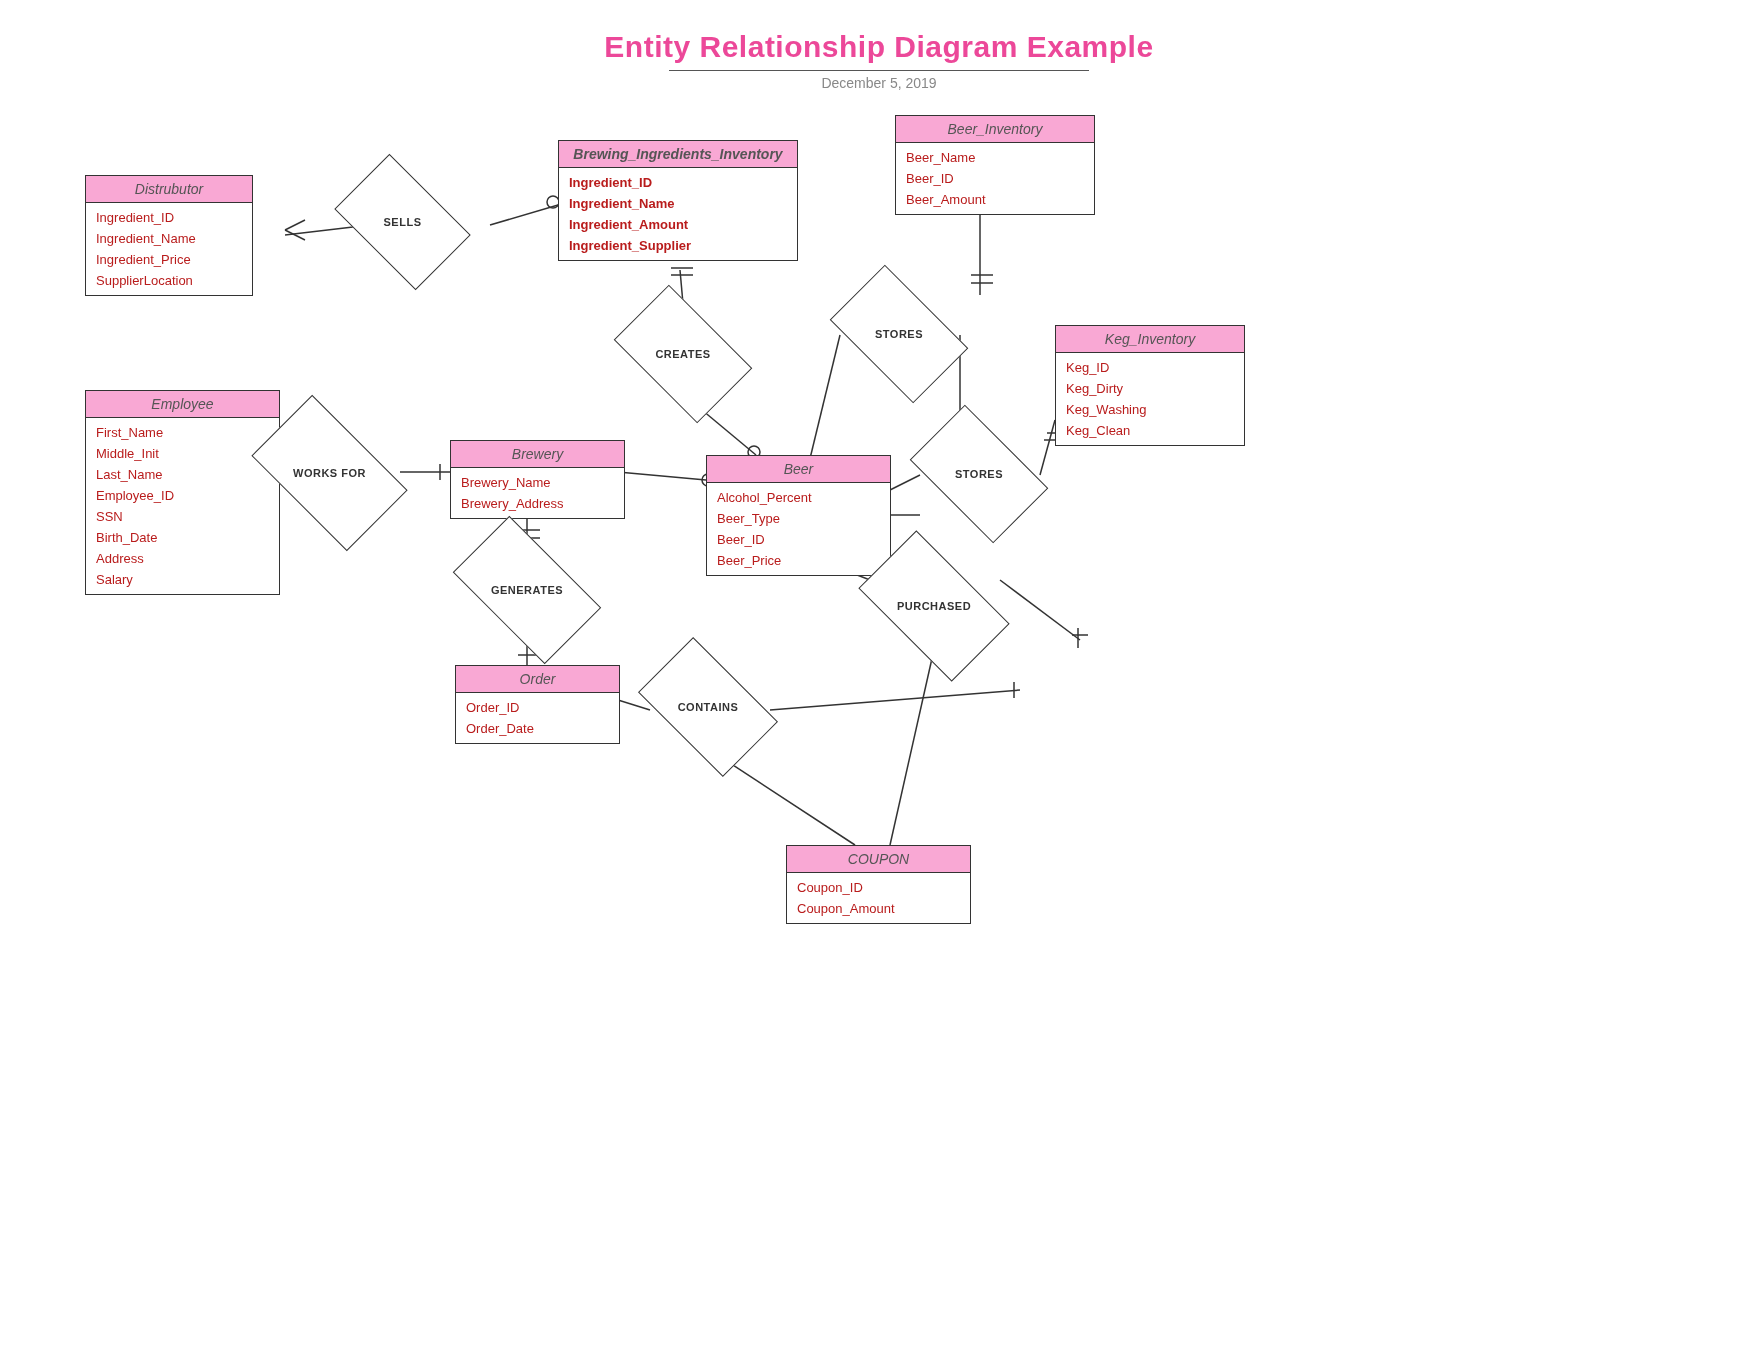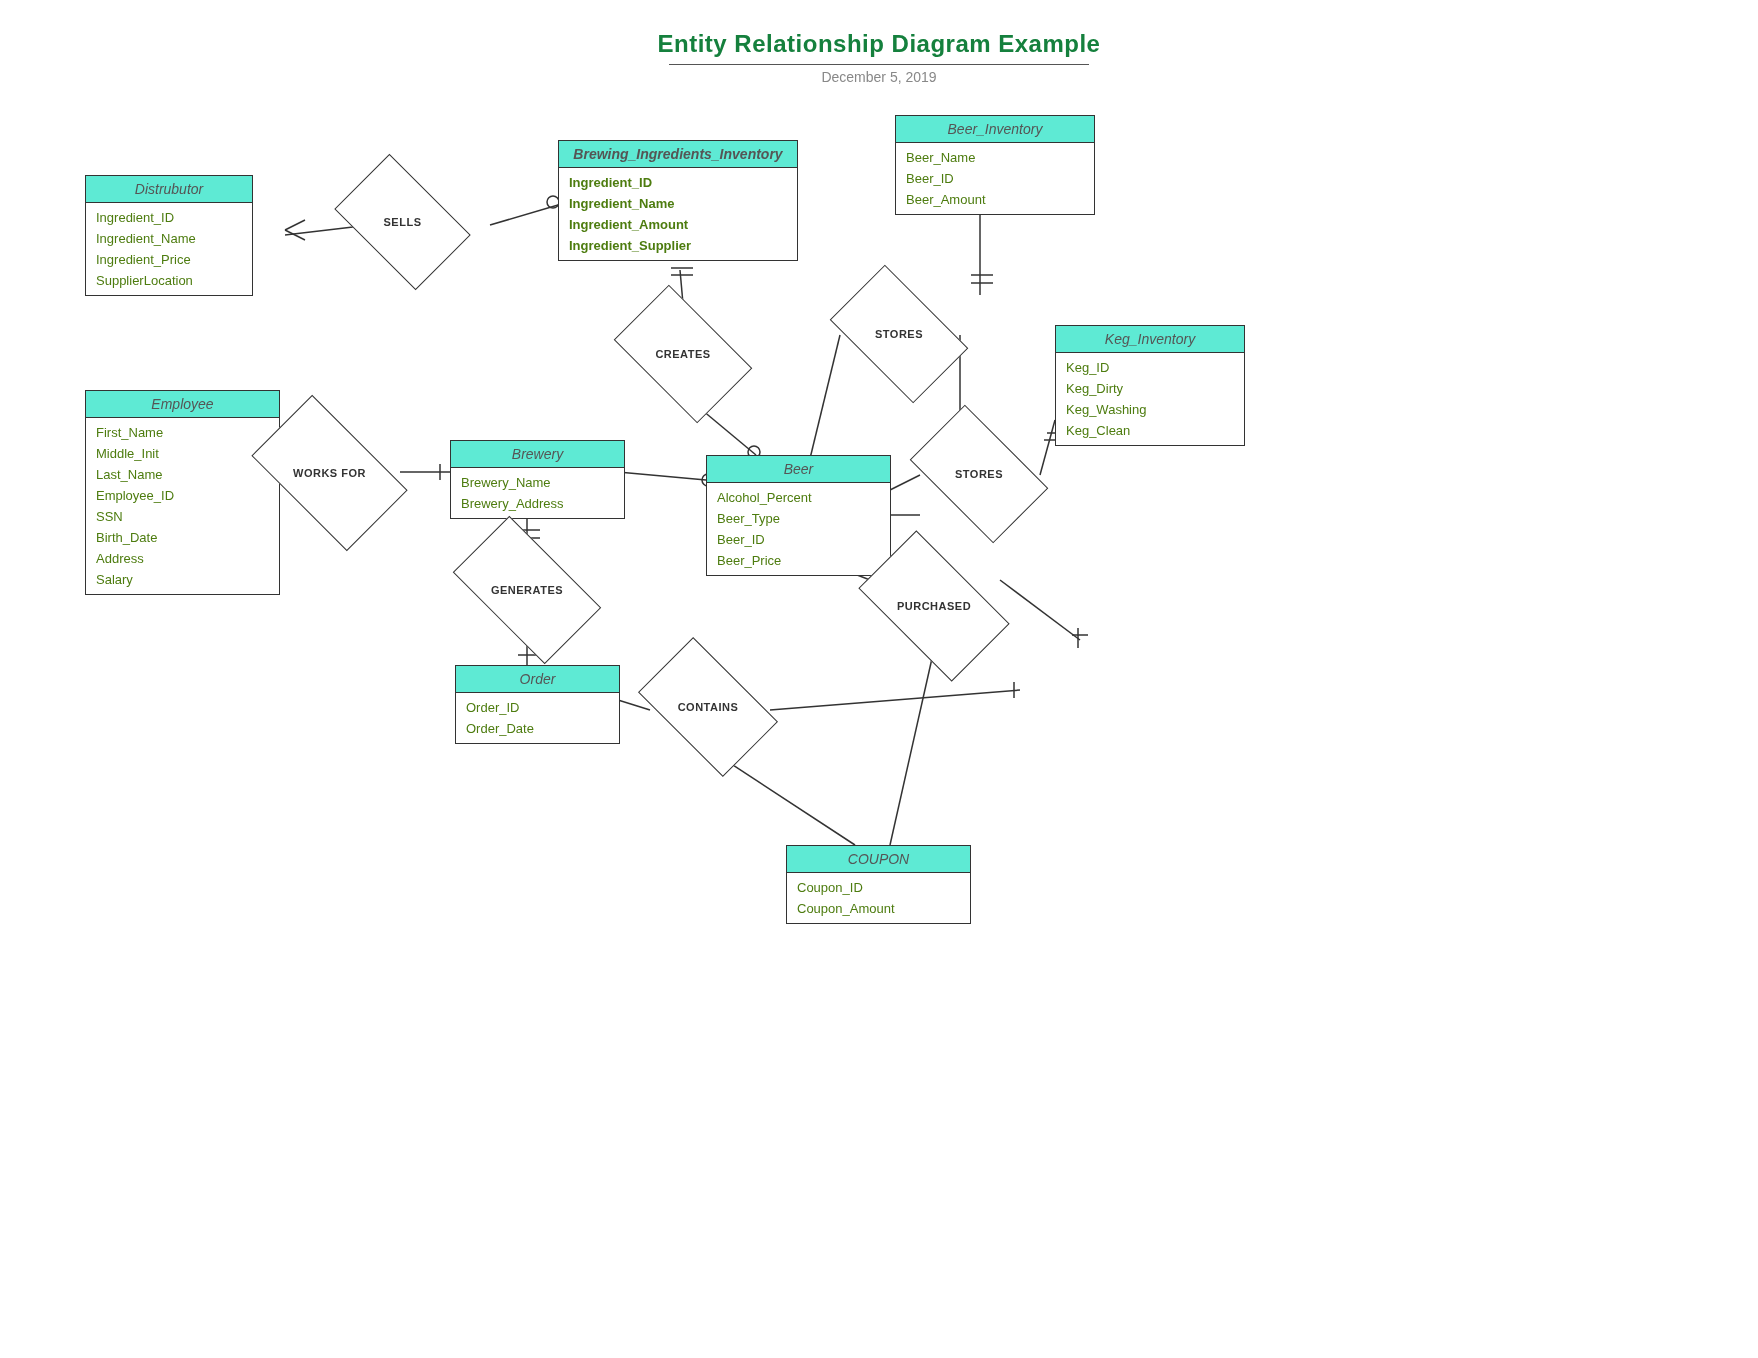--- a/index.html
+++ b/index.html
@@ -15,57 +15,57 @@
       position: absolute;
       top: 0; left: 0;
       width: 1758px;
       height: 1358px;
     }
     .title-area {
       text-align: center;
       padding-top: 30px;
     }
     .diagram-title {
-      font-size: 24px;
+      font-size: 30px;
       font-weight: bold;
-      color: #15803d;
+      color: #ec4899;
       letter-spacing: 0.5px;
     }
     .title-underline {
       width: 420px;
       height: 1px;
       background: #555;
       margin: 6px auto 4px auto;
     }
     .diagram-date {
       font-size: 14px;
       color: #888;
     }
 
     
     .entity {
       position: absolute;
       background: #fff;
       border: 1.5px solid #333;
     }
     .entity-header {
-      background: #5eead4;
+      background: #f9a8d4;
       border-bottom: 1.5px solid #333;
       padding: 5px 10px;
       font-size: 14px;
       font-style: italic;
       color: #555;
       text-align: center;
     }
     .entity-body {
       padding: 4px 10px;
     }
     .entity-field {
       font-size: 13px;
-      color: #4d7c0f;
+      color: #b91c1c;
       padding: 3px 0;
     }
 
     
     .diamond {
       position: absolute;
       display: flex;
       align-items: center;
       justify-content: center;
     }

